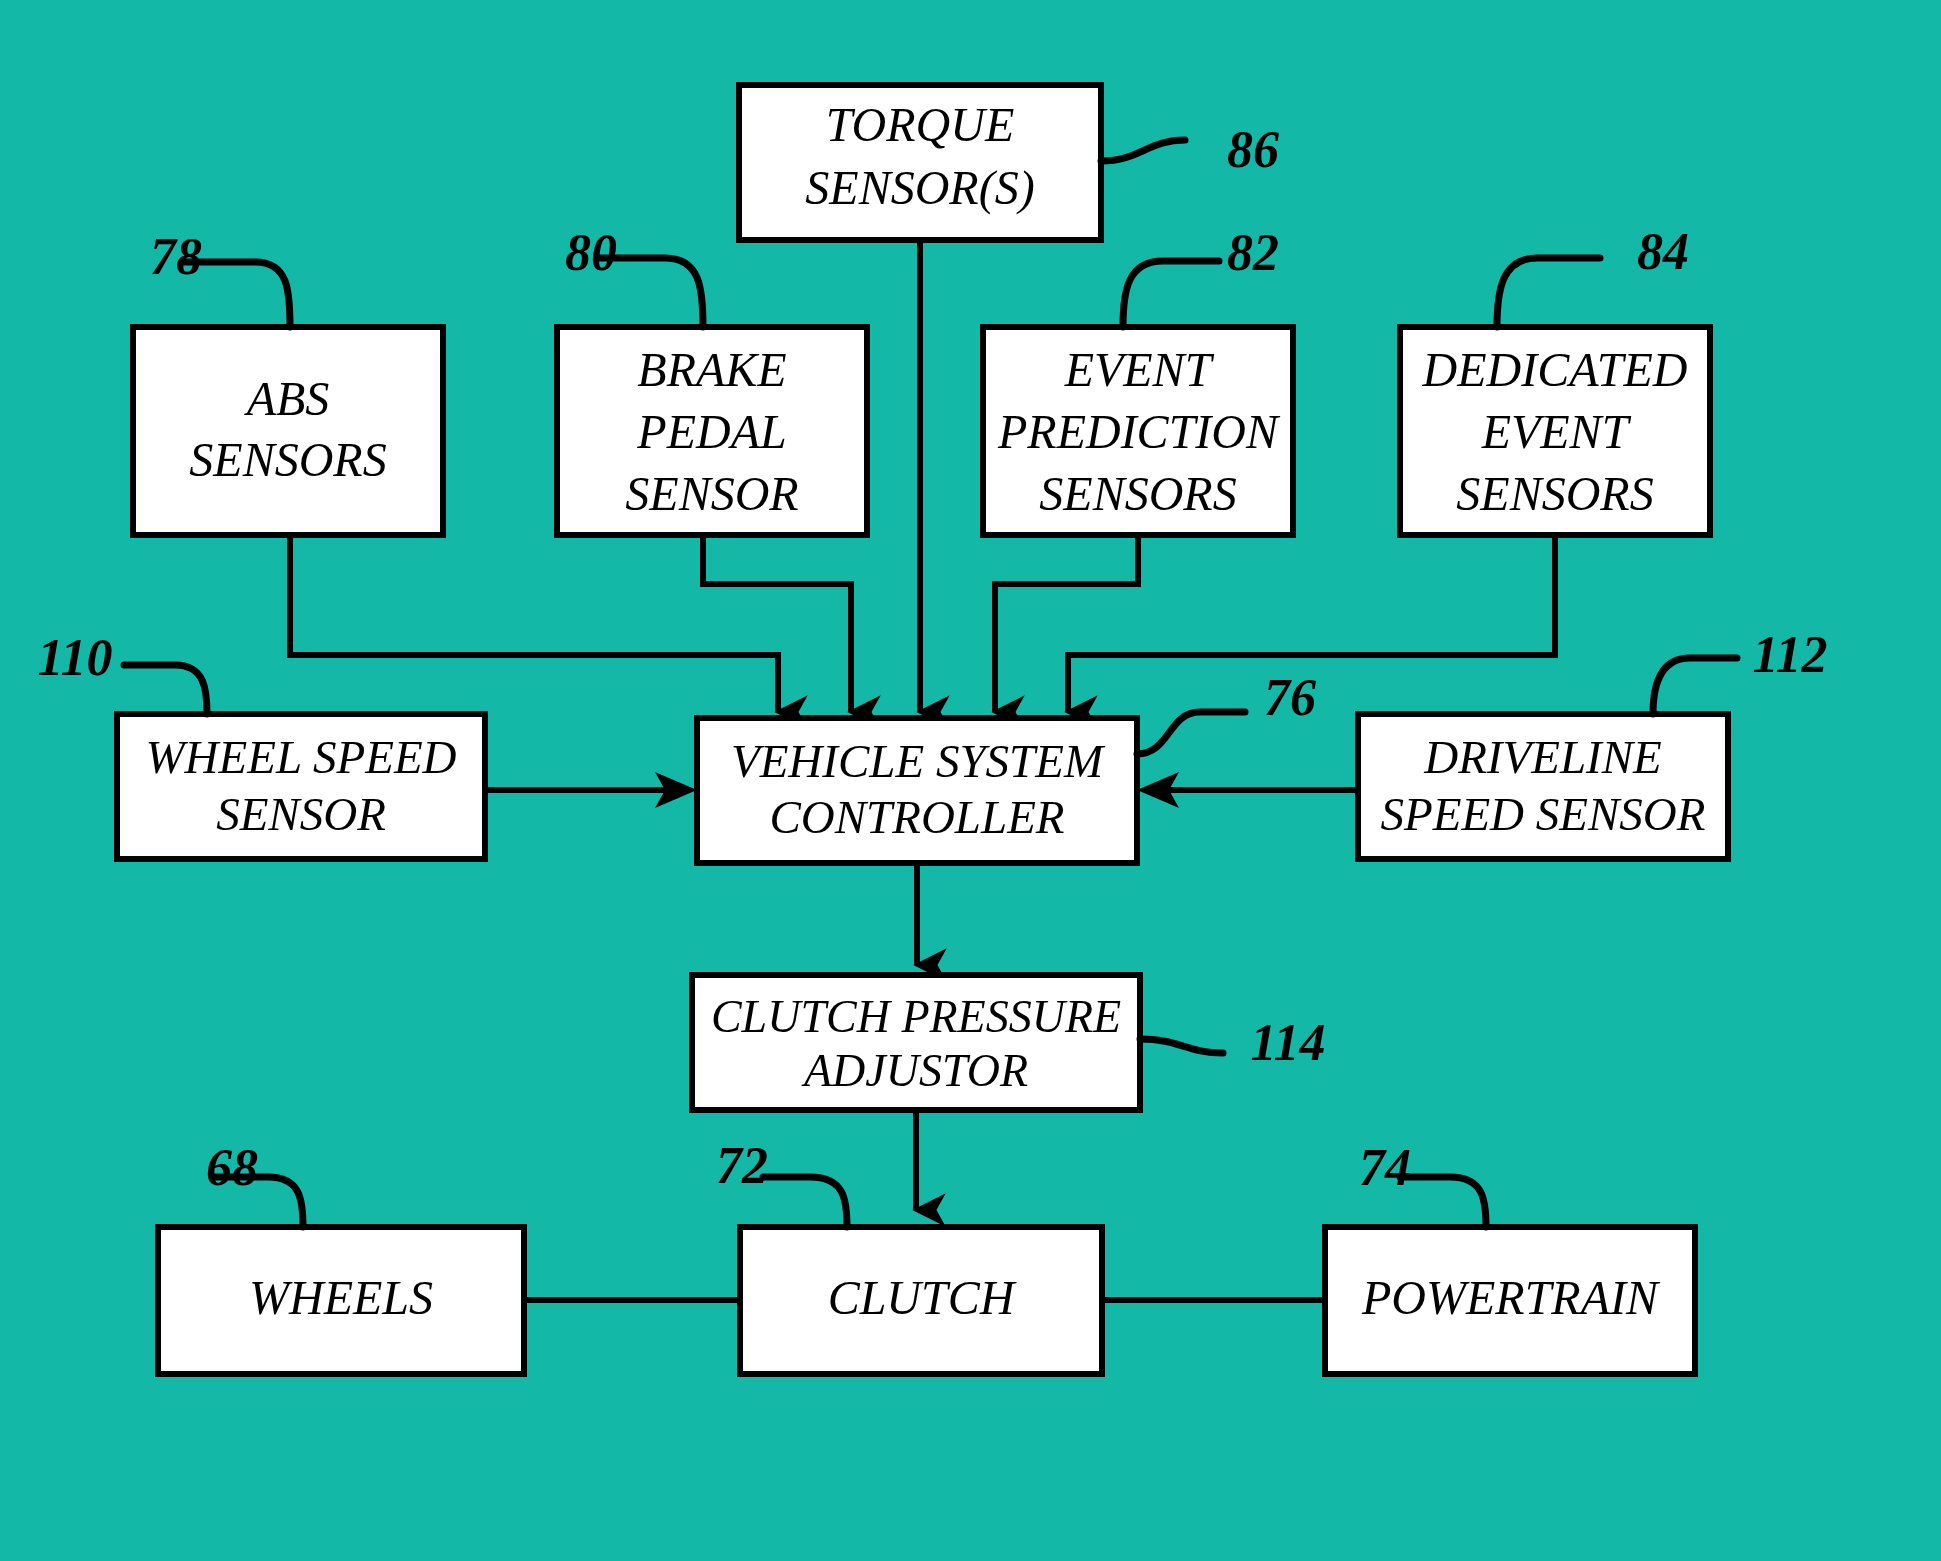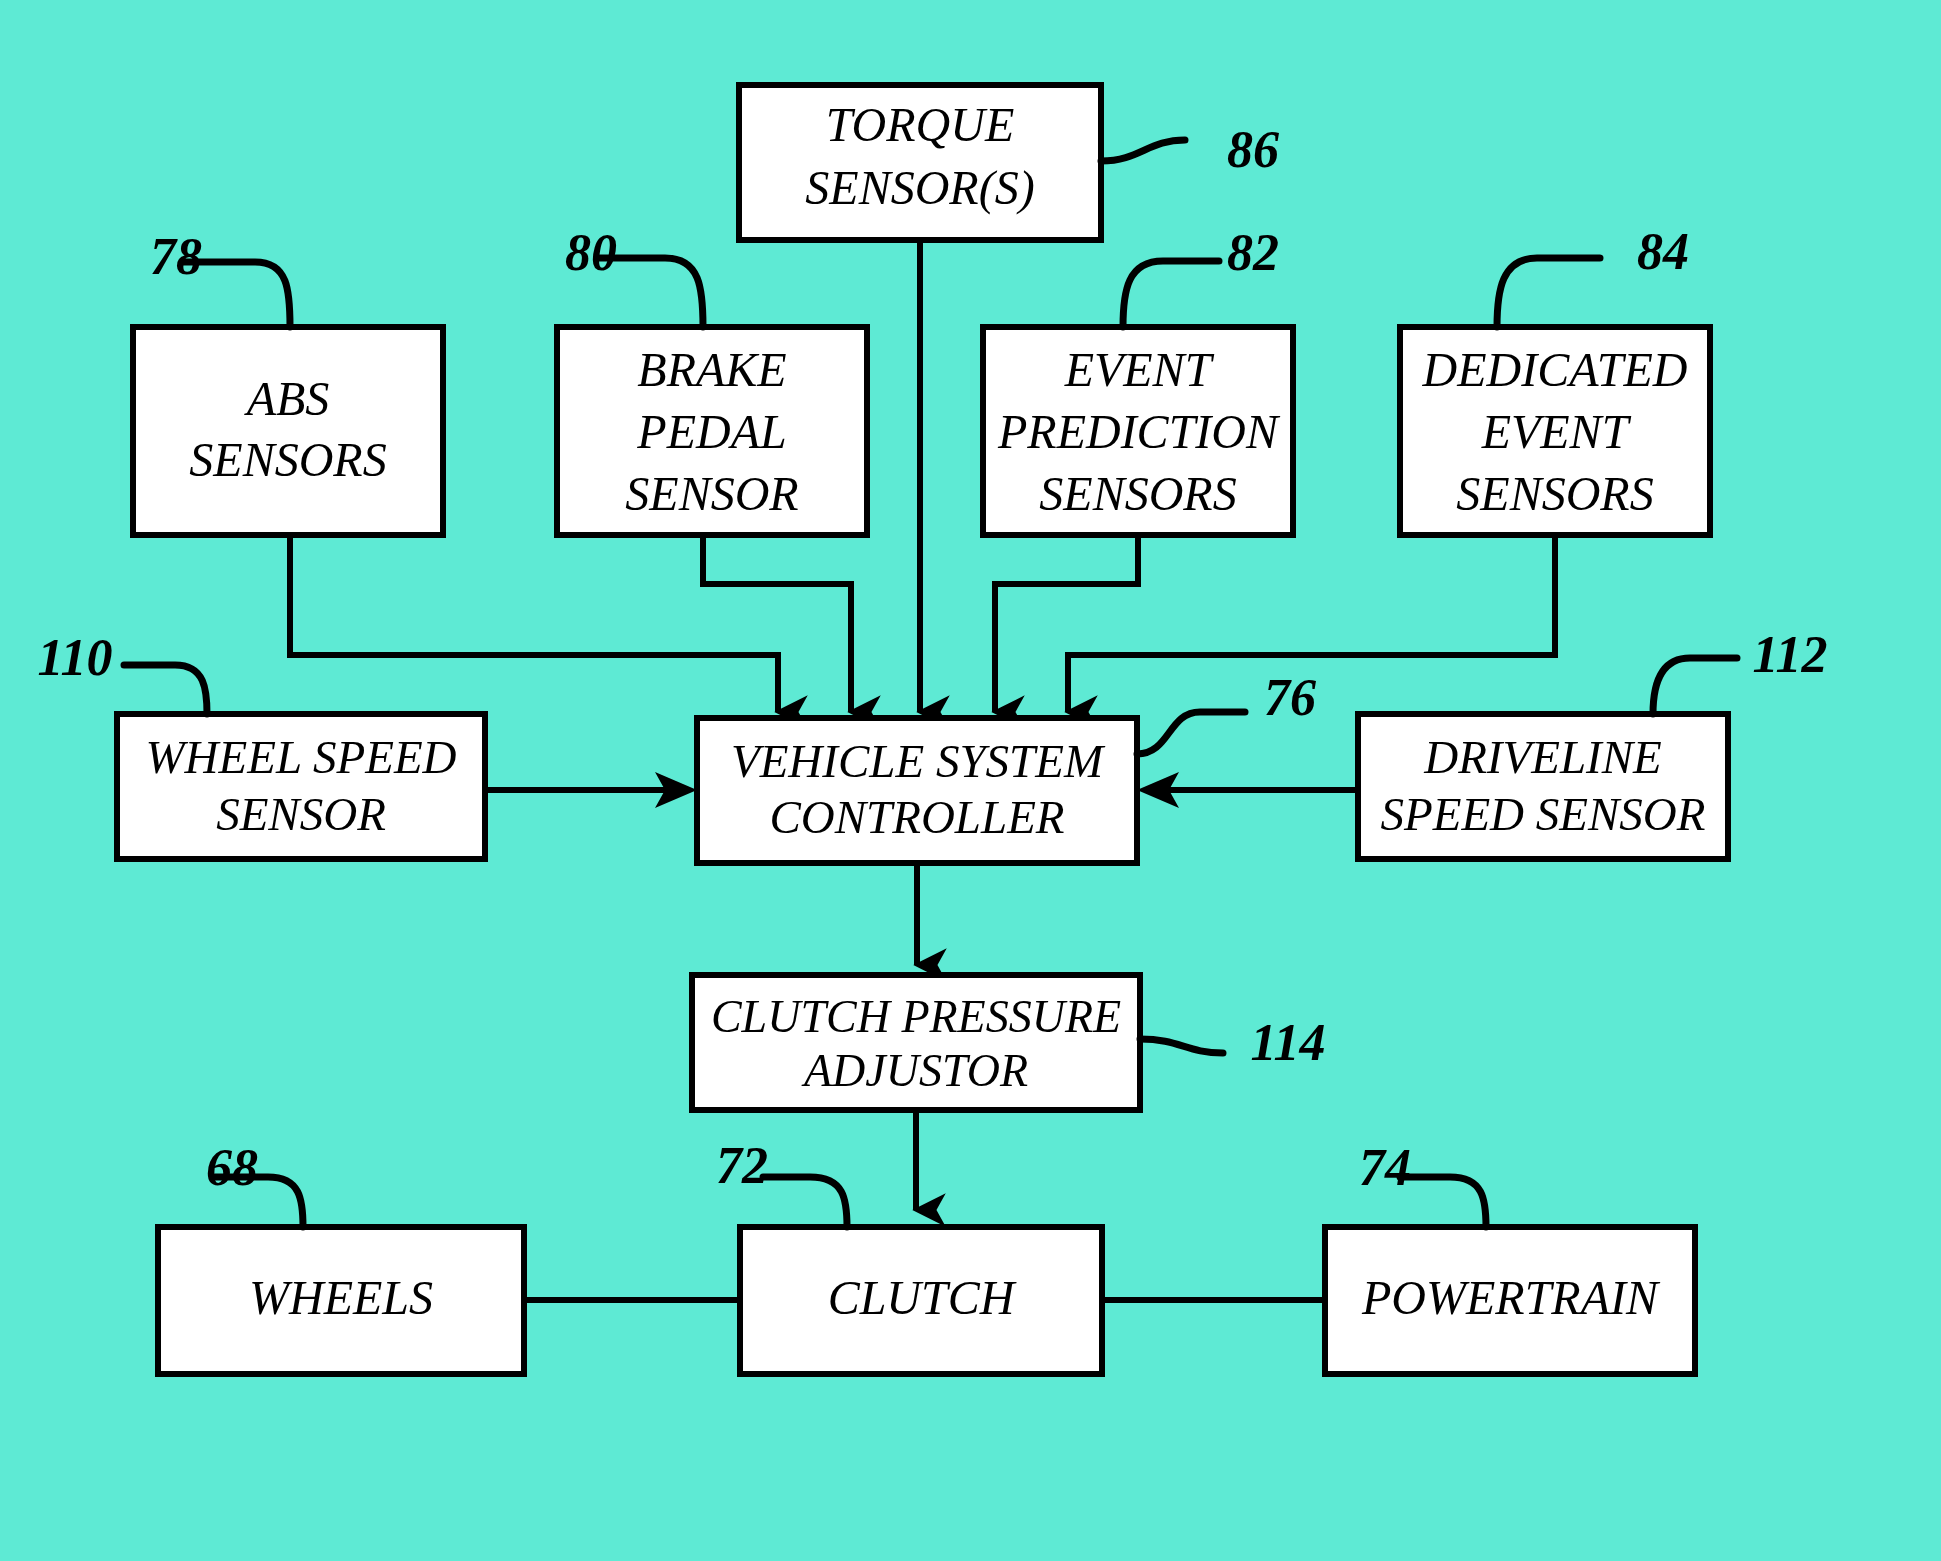--- a/index.html
+++ b/index.html
@@ -4,21 +4,21 @@
 <style>
   html, body {
     margin: 0;
     padding: 0;
     background: #ffffff;
   }
   #stage {
     position: relative;
     width: 1941px;
     height: 1561px;
-    background: #5eead4;
+    background: #14b8a6;
     overflow: hidden;
   }
   svg#diagram {
     position: absolute;
     top: 0;
     left: 0;
     width: 1941px;
     height: 1561px;
     display: block;
   }

